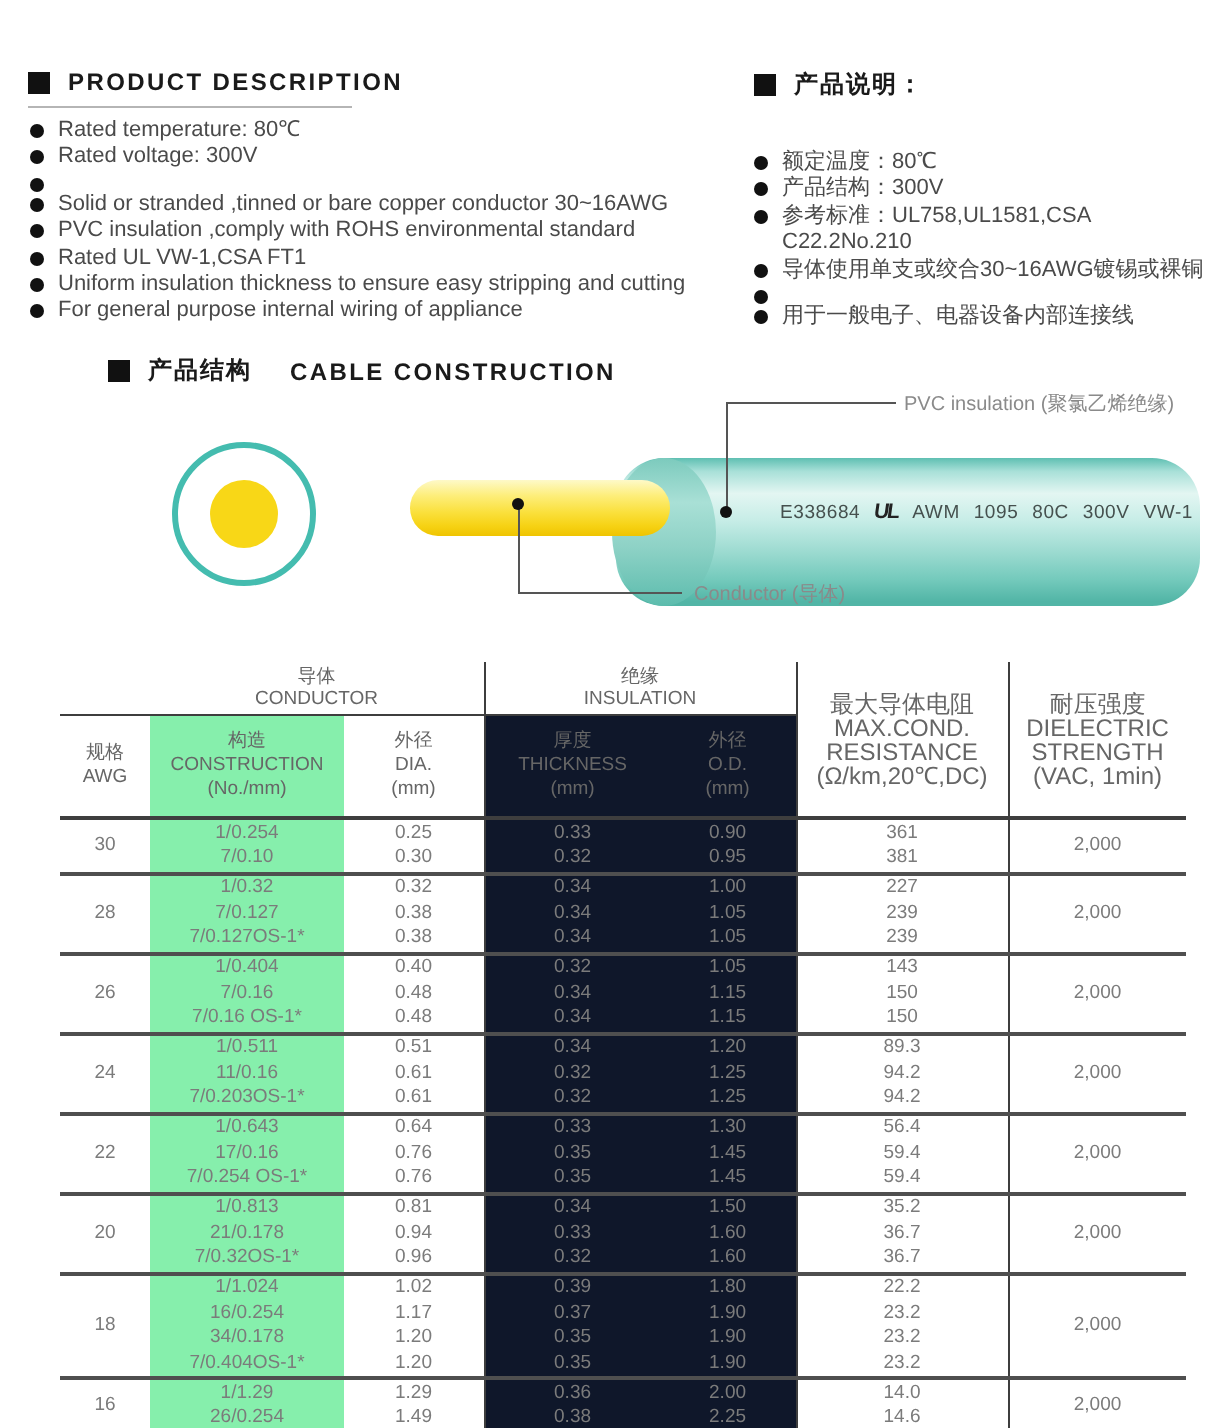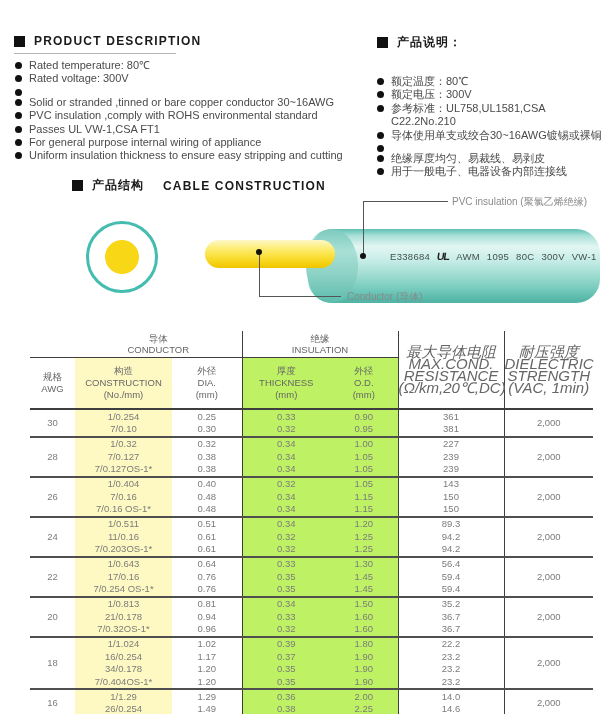--- a/index.html
+++ b/index.html
@@ -43,26 +43,26 @@
   #cond-lh { left:259px; top:296px; width:82px; height:1.3px; }
   #cond-dot { left:256px; top:249px; }
   #lbl-insulation { position:absolute; left:452px; top:195px; font-size:10px; color:#8a8a8a; }
   #lbl-conductor { position:absolute; left:347px; top:290px; font-size:10px; color:#8a8a8a; }
   
   #spec-table { position:absolute; left:30px; top:331px; width:563px;
     border-collapse:collapse; table-layout:fixed; }
   #spec-table th, #spec-table td { font-weight:normal; text-align:center; vertical-align:middle; padding:0; }
   .gh { height:26px; font-size:9.5px; color:#666; line-height:11.5px; white-space:pre-line; }
   .ch { height:50px; font-size:9.5px; color:#666; line-height:12px; white-space:pre-line; }
-  .spanhdr { font-size:15px; color:#666; line-height:12px; white-space:pre-line;font-style:italic; }
+  .spanhdr { font-size:12px; color:#666; line-height:12px; white-space:pre-line; }
   .gbb { border-bottom:1.5px solid #3e3e3e; }
   .hbb { border-bottom:2px solid #3e3e3e; }
   .bR { border-right:1.5px solid #3e3e3e; }
-  .c-cons { background:#fef9c3; }
-  .c-ins { background:#bef264; }
+  .c-cons { background:#86efac; }
+  .c-ins { background:#0f172a; }
   #spec-table tbody td { font-size:9.5px; color:#7b7b7b; line-height:12.5px;
     border-bottom:2px solid #4f4f4f; }
 </style>
 </head>
 <body>
 
 <div id="page">
 
   <div class="sec-header" style="left:14px; top:34px;">
     <span class="sq"></span>
@@ -90,62 +90,58 @@
       <li>
         <span class="dot"></span>
         <span>Solid or stranded ,tinned or bare copper conductor 30~16AWG</span>
       </li>
       <li>
         <span class="dot"></span>
         <span>PVC insulation ,comply with ROHS environmental standard</span>
       </li>
       <li>
         <span class="dot"></span>
-        <span>Passes UL VW-1,CSA FT1</span>
+        <span>Rated UL VW-1,CSA FT1</span>
+      </li>
+      <li>
+        <span class="dot"></span>
+        <span>Uniform insulation thickness to ensure easy stripping and cutting</span>
       </li>
       <li>
         <span class="dot"></span>
         <span>For general purpose internal wiring of appliance</span>
-      </li>
-      <li>
-        <span class="dot"></span>
-        <span>Uniform insulation thickness to ensure easy stripping and cutting</span>
       </li>
     </ul>
   <ul id="list-cn" class="blist">
       <li>
         <span class="dot"></span>
         <span>额定温度：80℃</span>
       </li>
       <li>
         <span class="dot"></span>
-        <span>额定电压：300V</span>
+        <span>产品结构：300V</span>
       </li>
       <li>
         <span class="dot"></span>
         <span>参考标准：UL758,UL1581,CSA C22.2No.210</span>
       </li>
       <li>
         <span class="dot"></span>
         <span>导体使用单支或绞合30~16AWG镀锡或裸铜</span>
       </li>
       <li>
         <span class="dot"></span>
       </li>
       <li>
         <span class="dot"></span>
-        <span>绝缘厚度均匀、易裁线、易剥皮</span>
-      </li>
-      <li>
-        <span class="dot"></span>
         <span>用于一般电子、电器设备内部连接线</span>
       </li>
     </ul>
 
-  <div class="sec-header" style="left:24px; top:177px;padding-left:48px;">
+  <div class="sec-header" style="left:6px; top:177px;padding-left:48px;">
     <span class="sq"></span>
     <span class="sec-title-cn">产品结构</span>
     <span class="sec-title" style="margin-left:10px;">CABLE CONSTRUCTION</span>
   </div>
 
   <div id="cross-section">
     <div id="cross-core"></div>
   </div>
   <div id="cable-body"></div>
   <div id="cable-endcap"></div>

